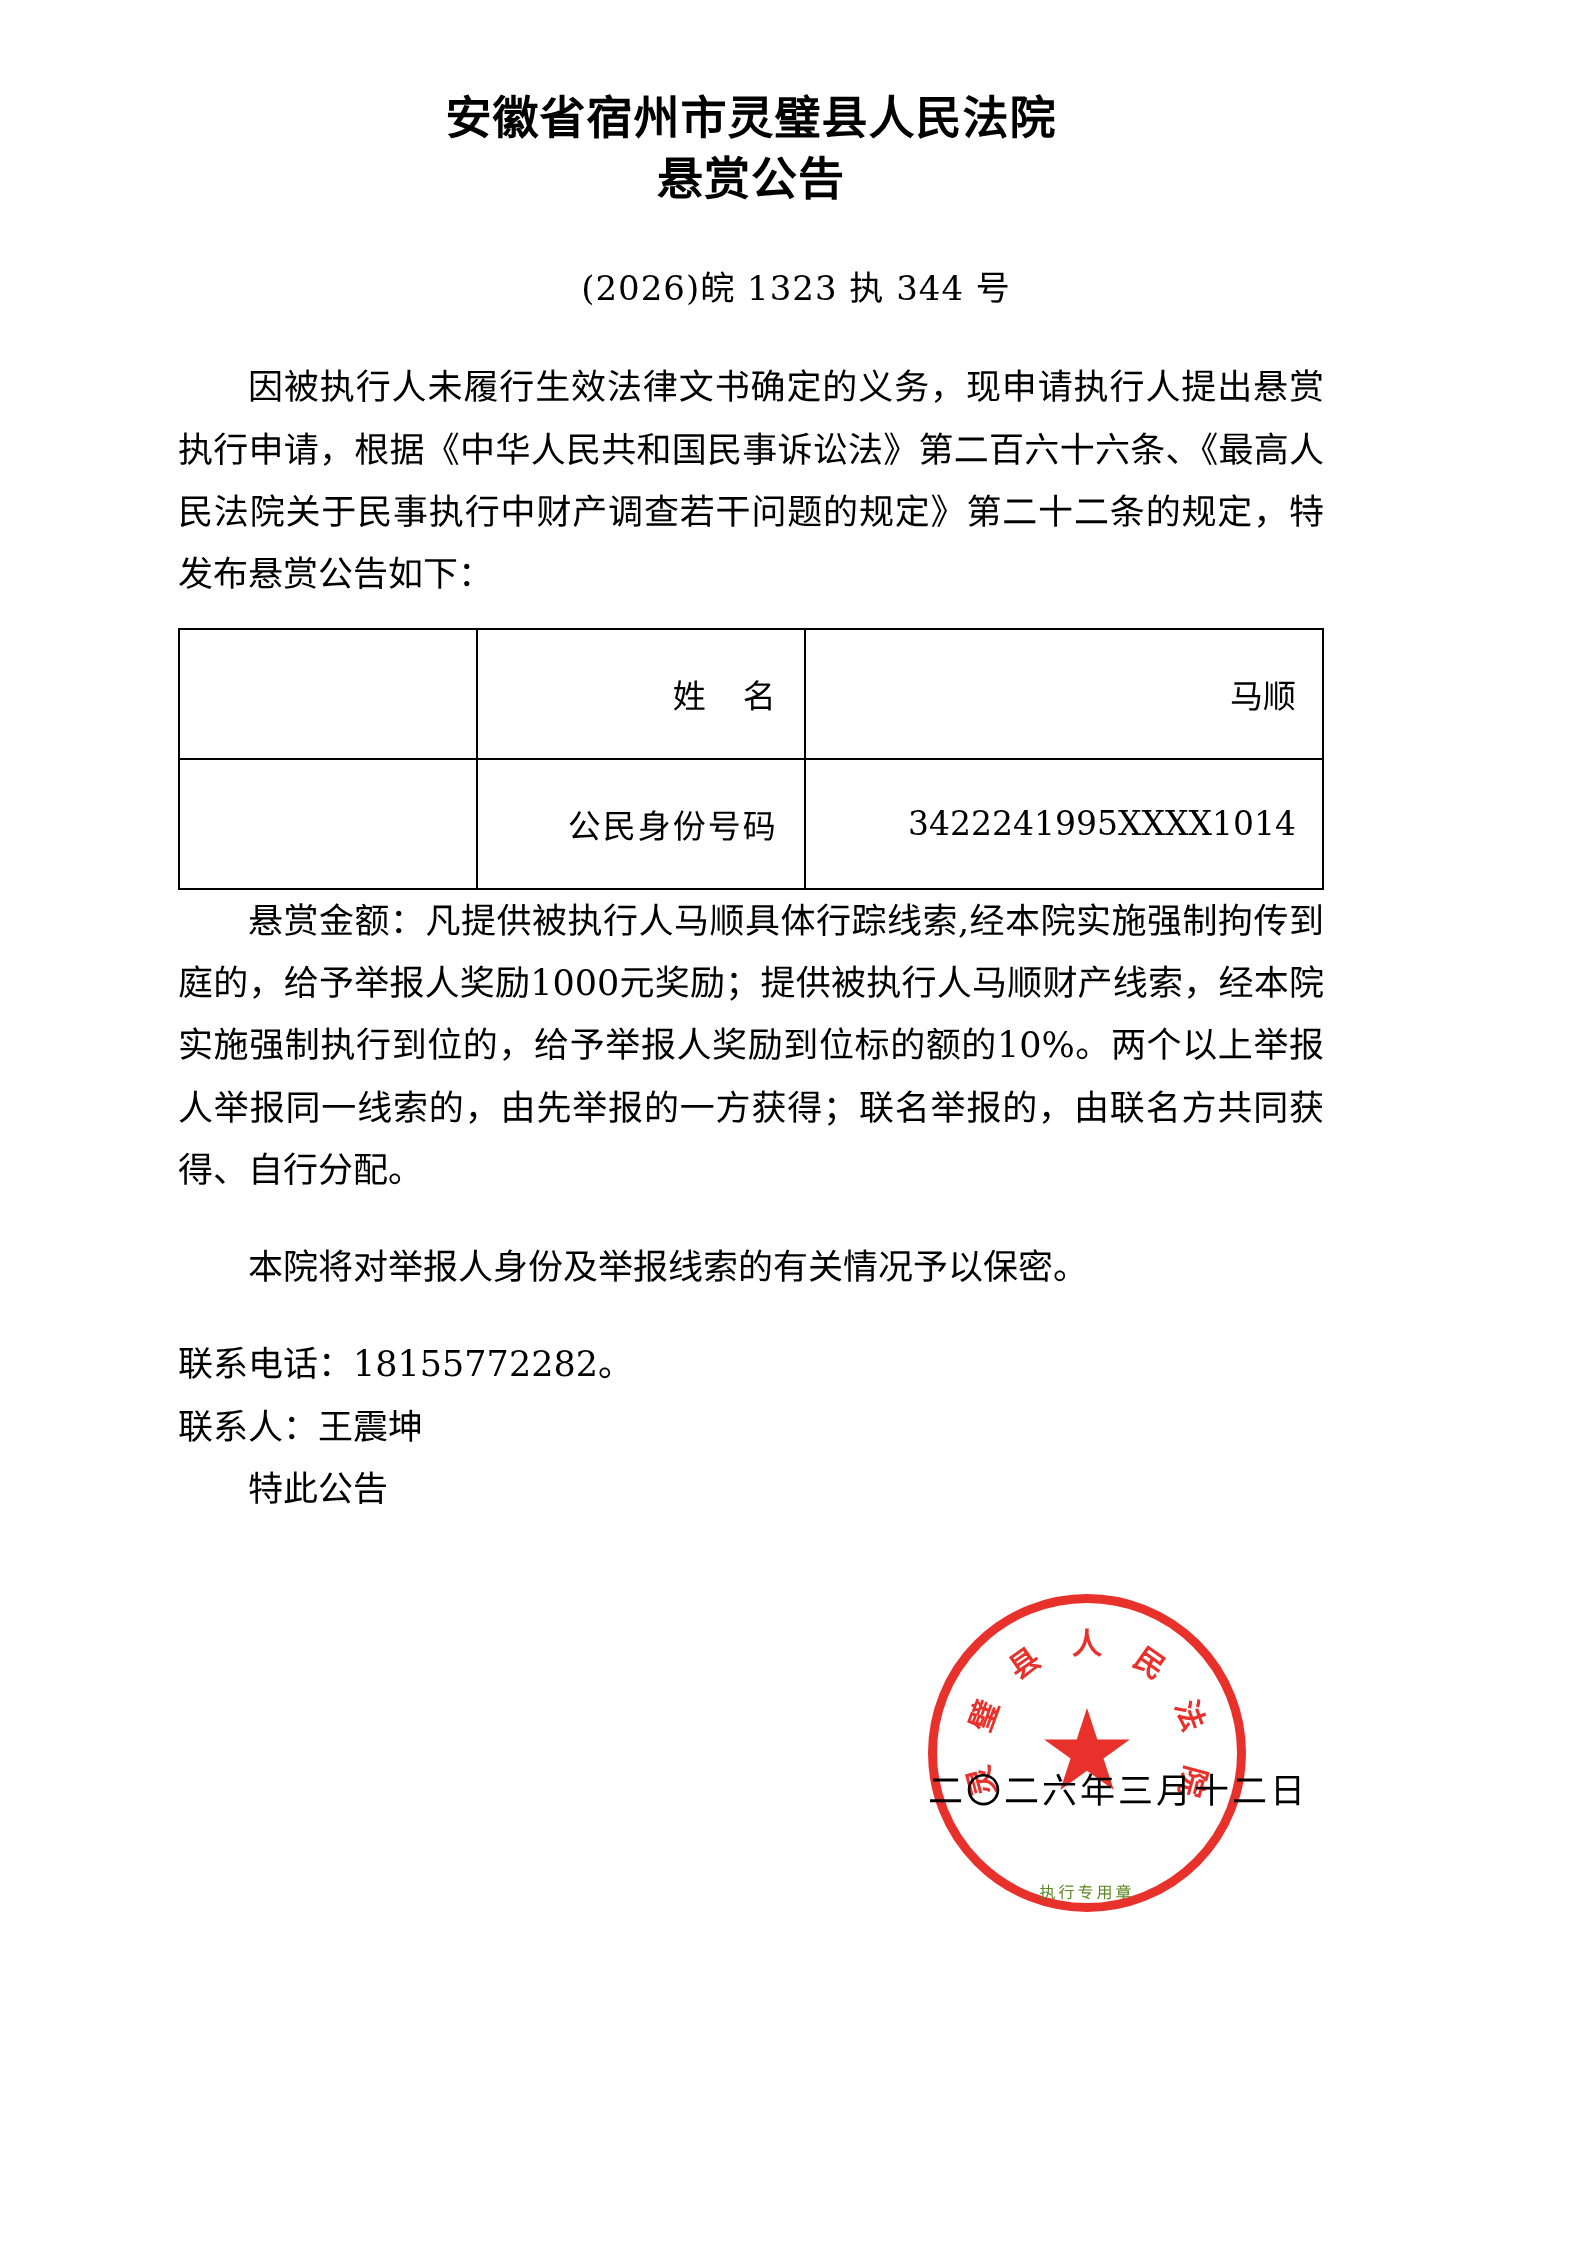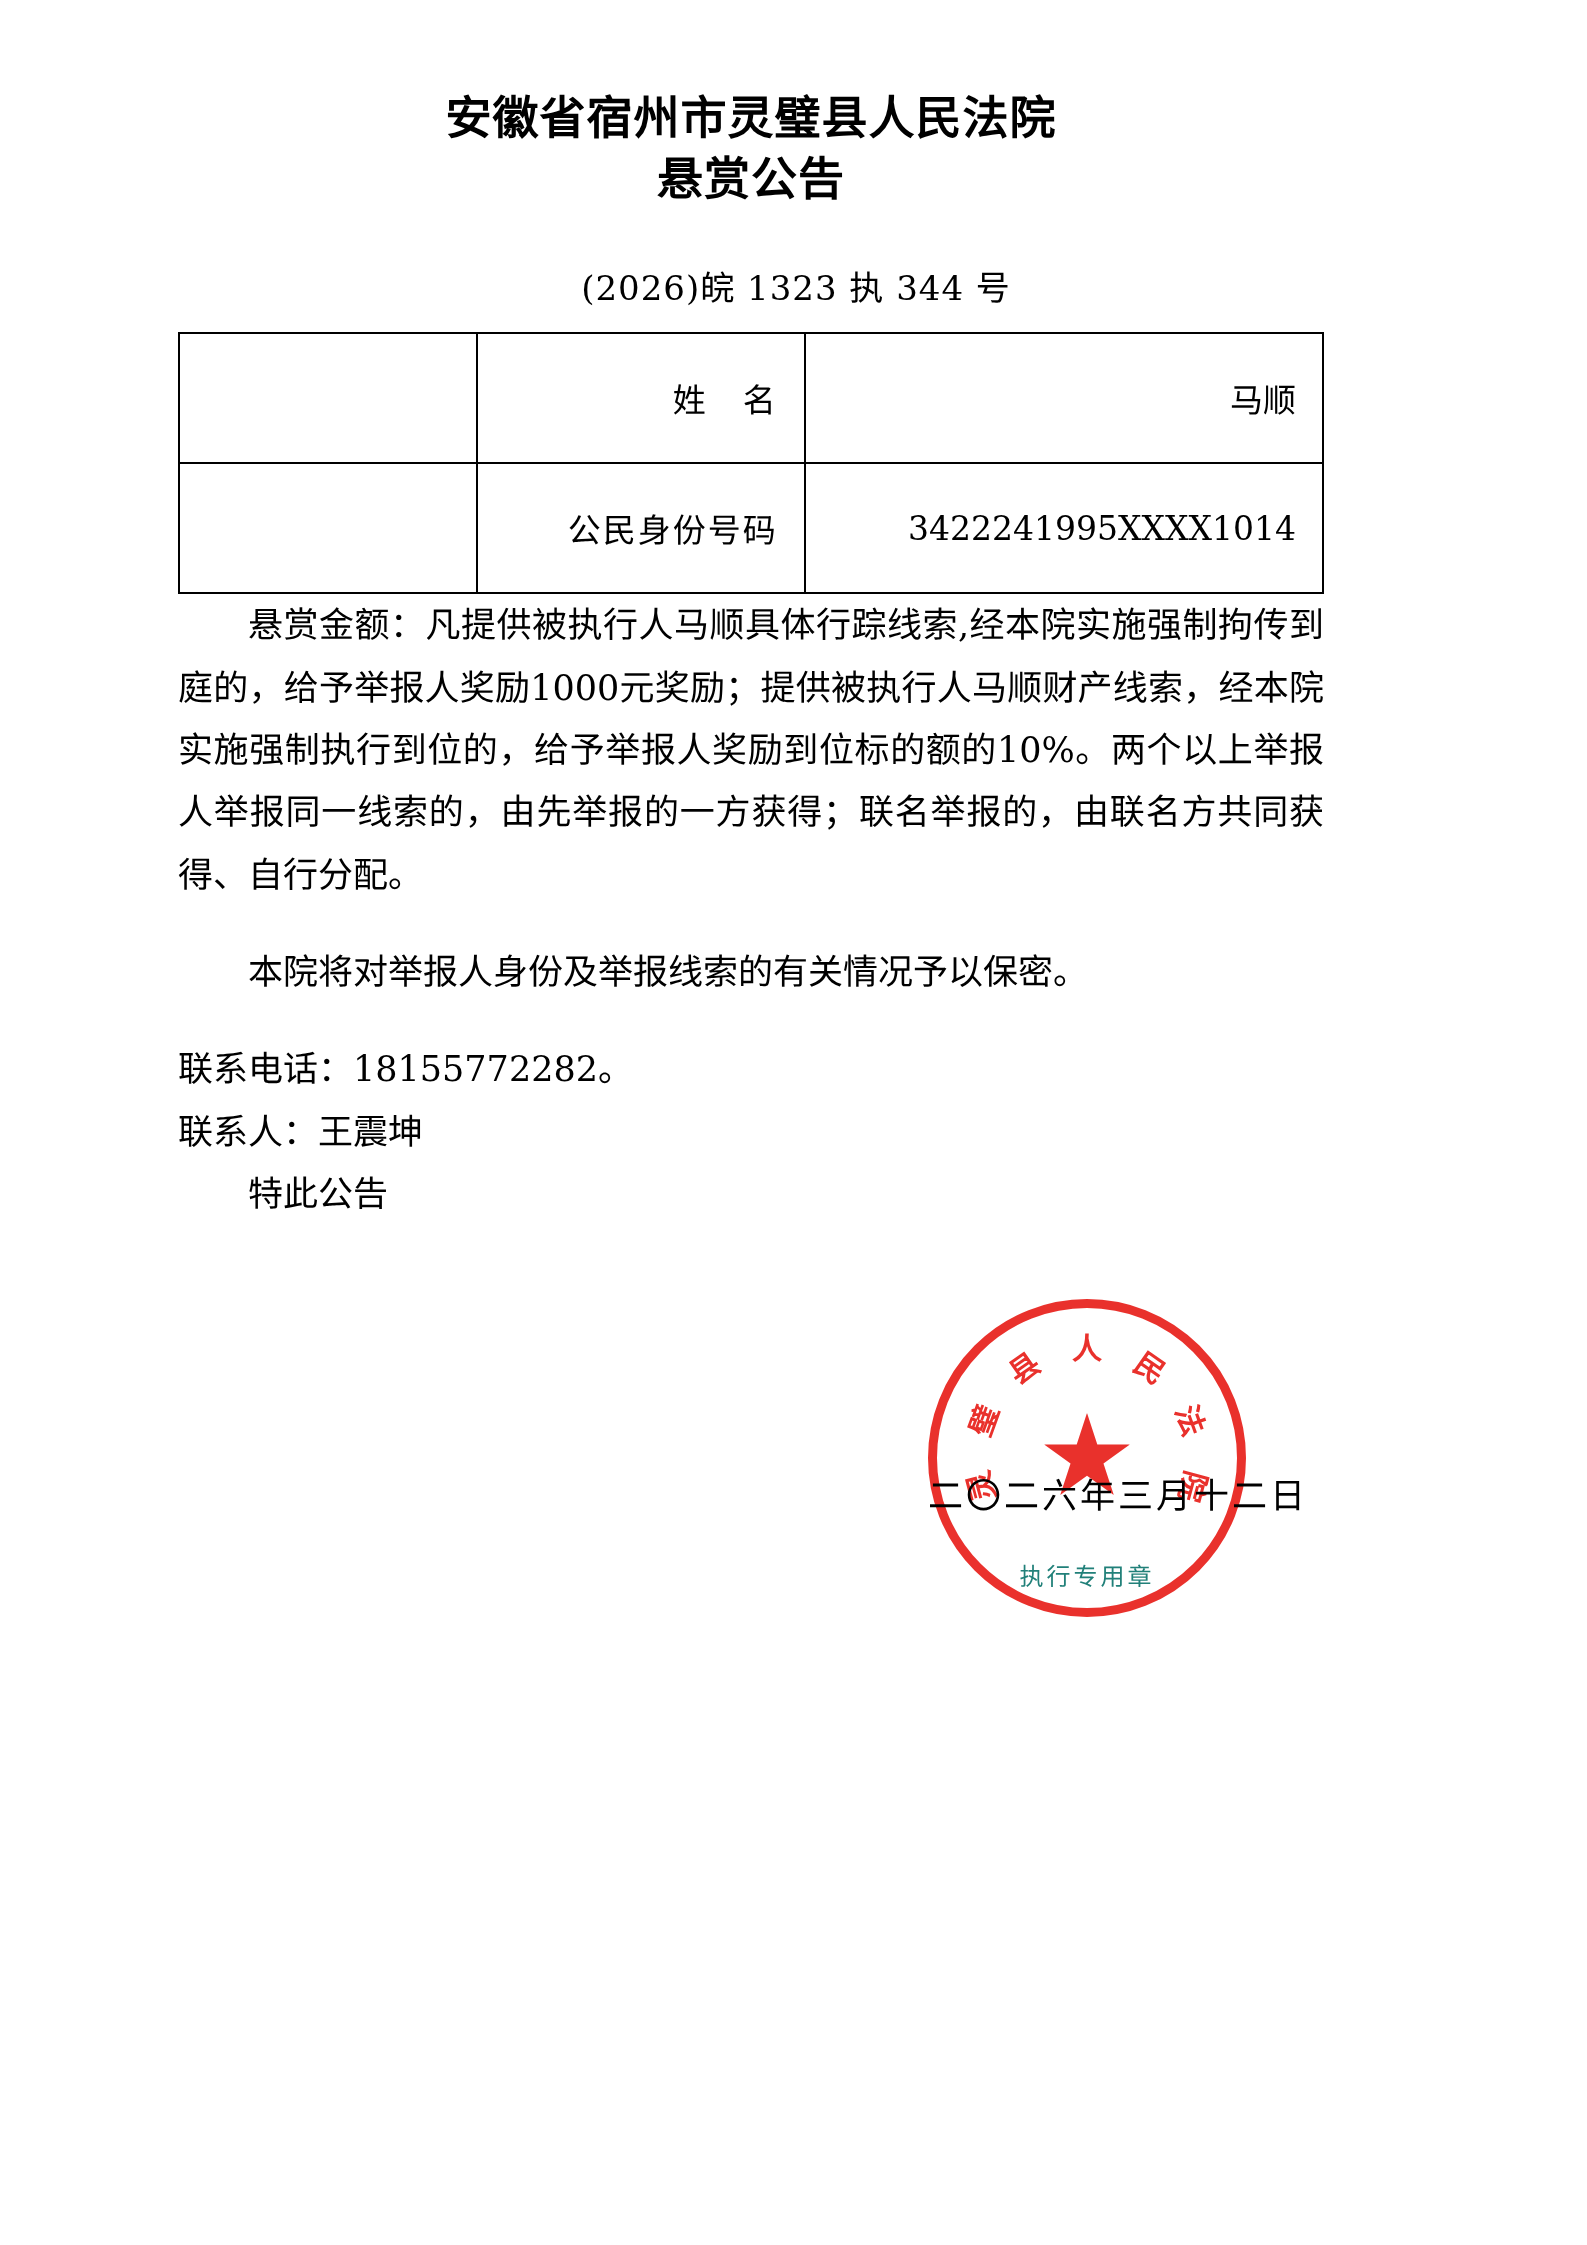--- a/index.html
+++ b/index.html
@@ -131,40 +131,41 @@
     top: 50%;
     font-size: 30px;
     color: #e8201b;
     font-family: "DejaVu Serif", "Liberation Serif", serif;
     font-weight: bold;
     transform-origin: 0 0;
   }
   .seal-bottom {
     position: absolute;
     left: 50%;
-    bottom: 16px;
+    bottom: 0;
     transform: translateX(-50%);
-    font-size: 24px;
-    color: #0f766e;
+    font-size: 16px;
+    color: #4d7c0f;
     letter-spacing: 3px;
     white-space: nowrap;
   }
 </style>
 </head>
 <body>
 
 <div class="page">
 
   <div class="title-block">
     <div class="title-line">安徽省宿州市灵璧县人民法院</div>
     <div class="title-line">悬赏公告</div>
   </div>
 
   <div class="case-number">(2026)皖 1323 执 344 号</div>
 
+  <div class="body-text indent">因被执行人未履行生效法律文书确定的义务，现申请执行人提出悬赏执行申请，根据《中华人民共和国民事诉讼法》第二百六十六条、《最高人民法院关于民事执行中财产调查若干问题的规定》第二十二条的规定，特发布悬赏公告如下：</div>
 
   <table class="info-table">
     <tbody>
       <tr>
         <td class="col-blank"></td>
         <td class="col-label spaced-label">姓　名</td>
         <td class="col-value">马顺</td>
       </tr>
       <tr>
         <td class="col-blank"></td>

